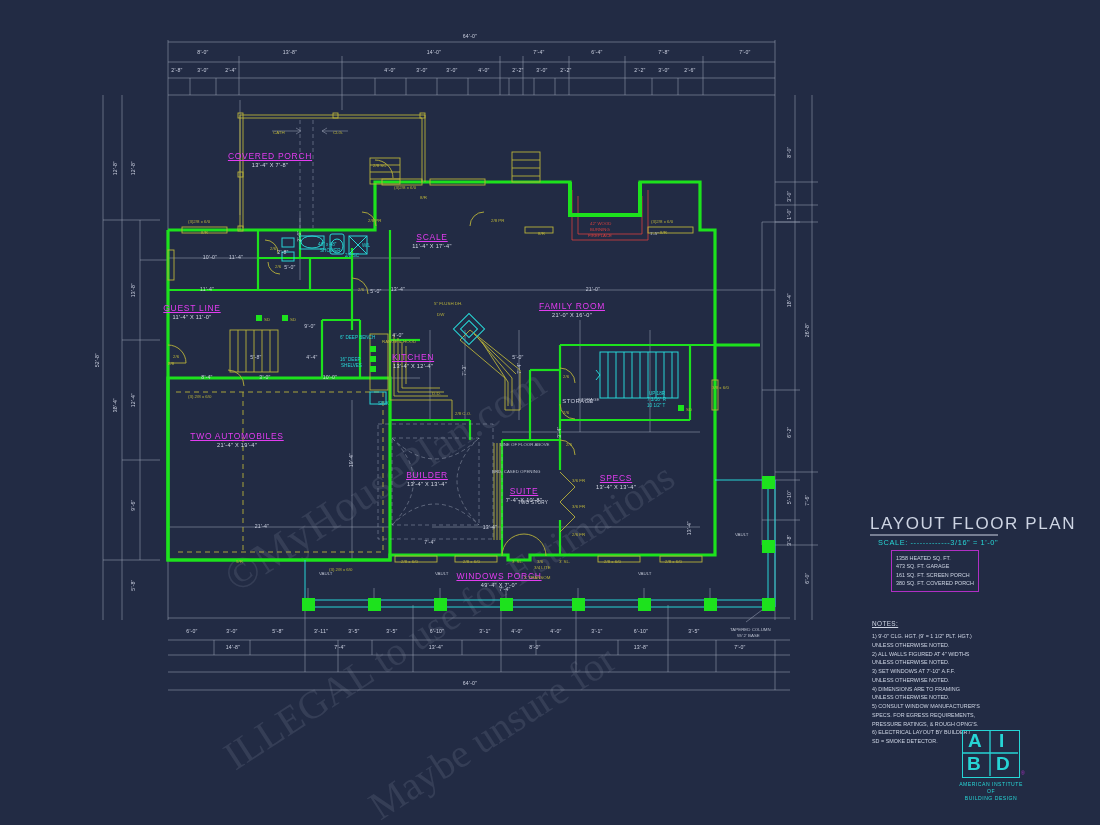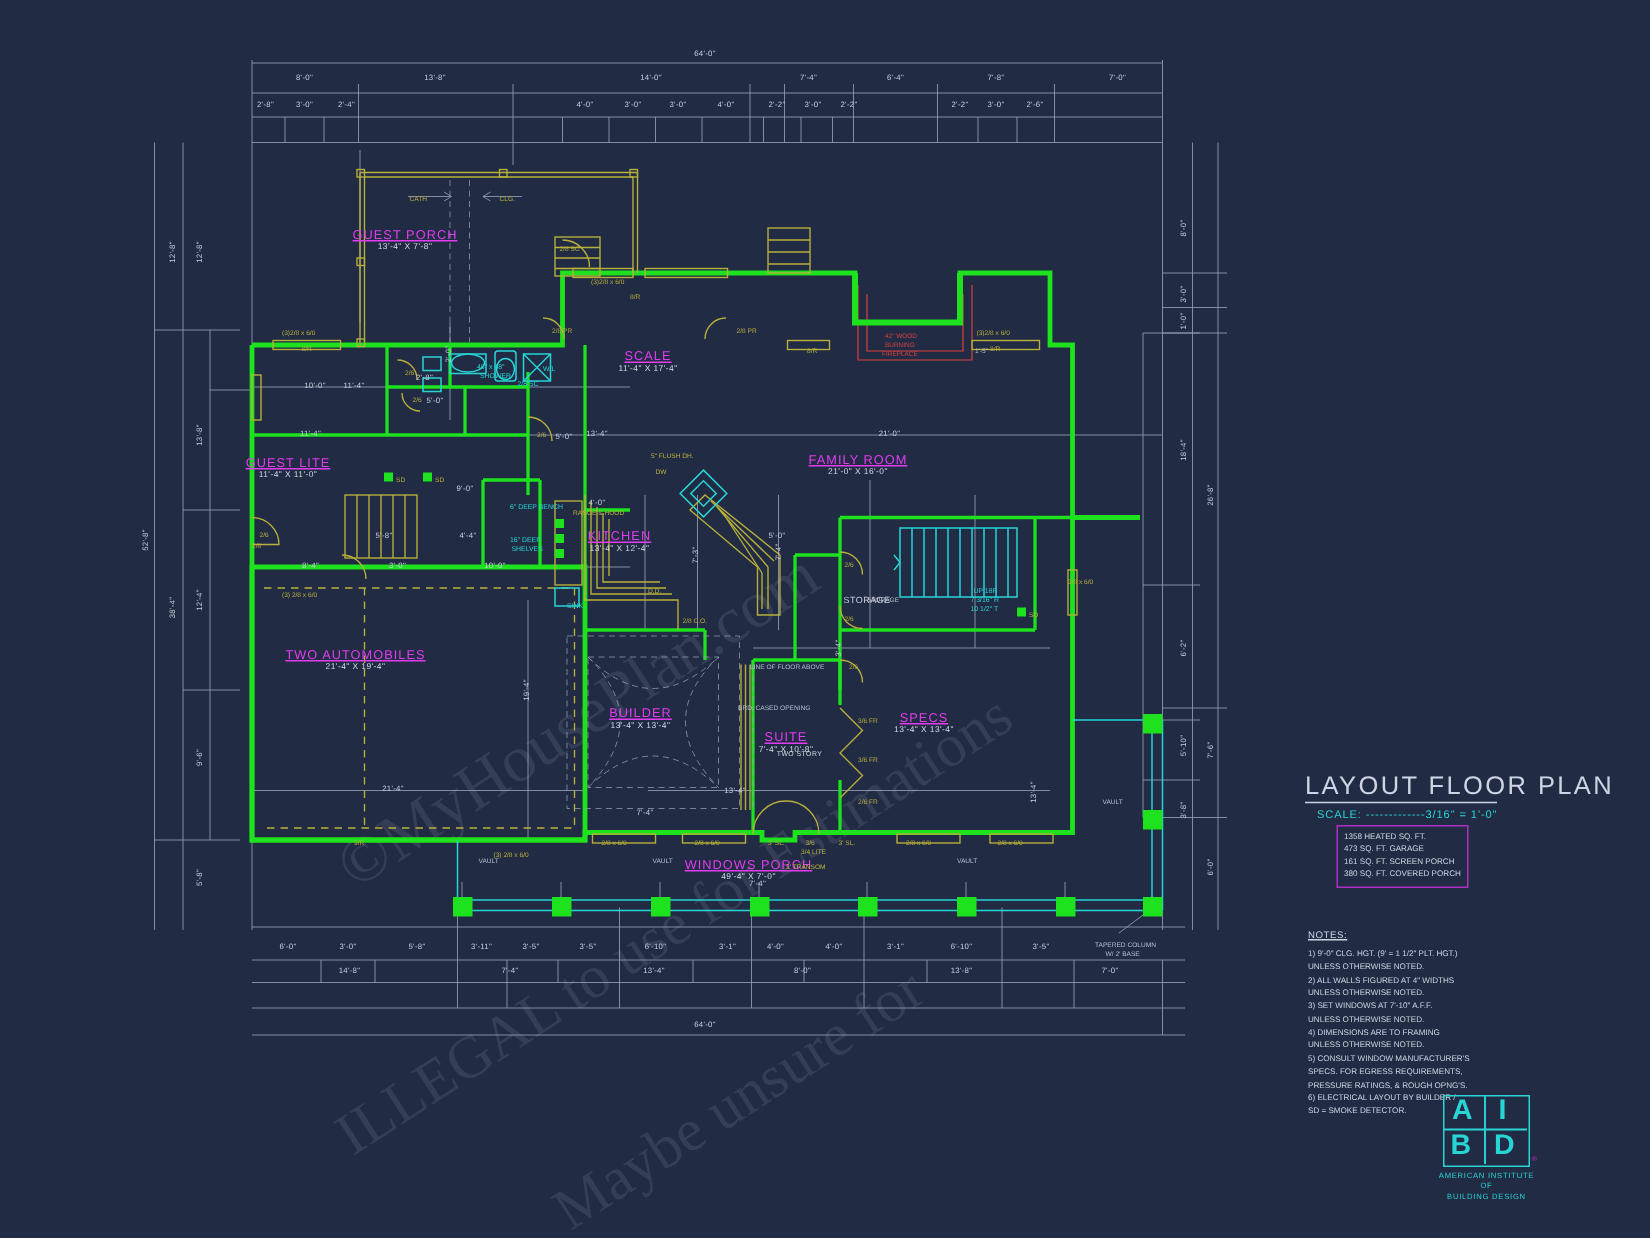--- a/index.html
+++ b/index.html
@@ -362,25 +362,25 @@
       <line x1="272" y1="131" x2="300" y2="131"></line>
       <line x1="296" y1="128" x2="301" y2="131"></line>
       <line x1="296" y1="134" x2="301" y2="131"></line>
       <line x1="322" y1="131" x2="348" y2="131"></line>
       <line x1="322" y1="131" x2="327" y2="128"></line>
       <line x1="322" y1="131" x2="327" y2="134"></line>
     </g>
   </svg>
 
   <div id="room-labels">
-      <div class="t room" style="left: 270px; top: 152px; transform: translateX(-50%);">GUEST PORCH</div>
+      <div class="t room" style="left: 270px; top: 152px; transform: translateX(-50%);">COVERED PORCH</div>
       <div class="t roomdim" style="left: 270px; top: 163px; transform: translateX(-50%);">13'-4" X 7'-8"</div>
       <div class="t room" style="left: 432px; top: 233px; transform: translateX(-50%);">SCALE</div>
       <div class="t roomdim" style="left: 432px; top: 244px; transform: translateX(-50%);">11'-4" X 17'-4"</div>
-      <div class="t room" style="left: 192px; top: 304px; transform: translateX(-50%);">GUEST LITE</div>
+      <div class="t room" style="left: 192px; top: 304px; transform: translateX(-50%);">GUEST LINE</div>
       <div class="t roomdim" style="left: 192px; top: 315px; transform: translateX(-50%);">11'-4" X 11'-0"</div>
       <div class="t room" style="left: 572px; top: 302px; transform: translateX(-50%);">FAMILY ROOM</div>
       <div class="t roomdim" style="left: 572px; top: 313px; transform: translateX(-50%);">21'-0" X 16'-0"</div>
       <div class="t room" style="left: 413px; top: 353px; transform: translateX(-50%);">KITCHEN</div>
       <div class="t roomdim" style="left: 413px; top: 364px; transform: translateX(-50%);">13'-4" X 12'-4"</div>
       <div class="t room" style="left: 237px; top: 432px; transform: translateX(-50%);">TWO AUTOMOBILES</div>
       <div class="t roomdim" style="left: 237px; top: 443px; transform: translateX(-50%);">21'-4" X 19'-4"</div>
       <div class="t room" style="left: 427px; top: 471px; transform: translateX(-50%);">BUILDER</div>
       <div class="t roomdim" style="left: 427px; top: 482px; transform: translateX(-50%);">13'-4" X 13'-4"</div>
       <div class="t room" style="left: 616px; top: 474px; transform: translateX(-50%);">SPECS</div>

